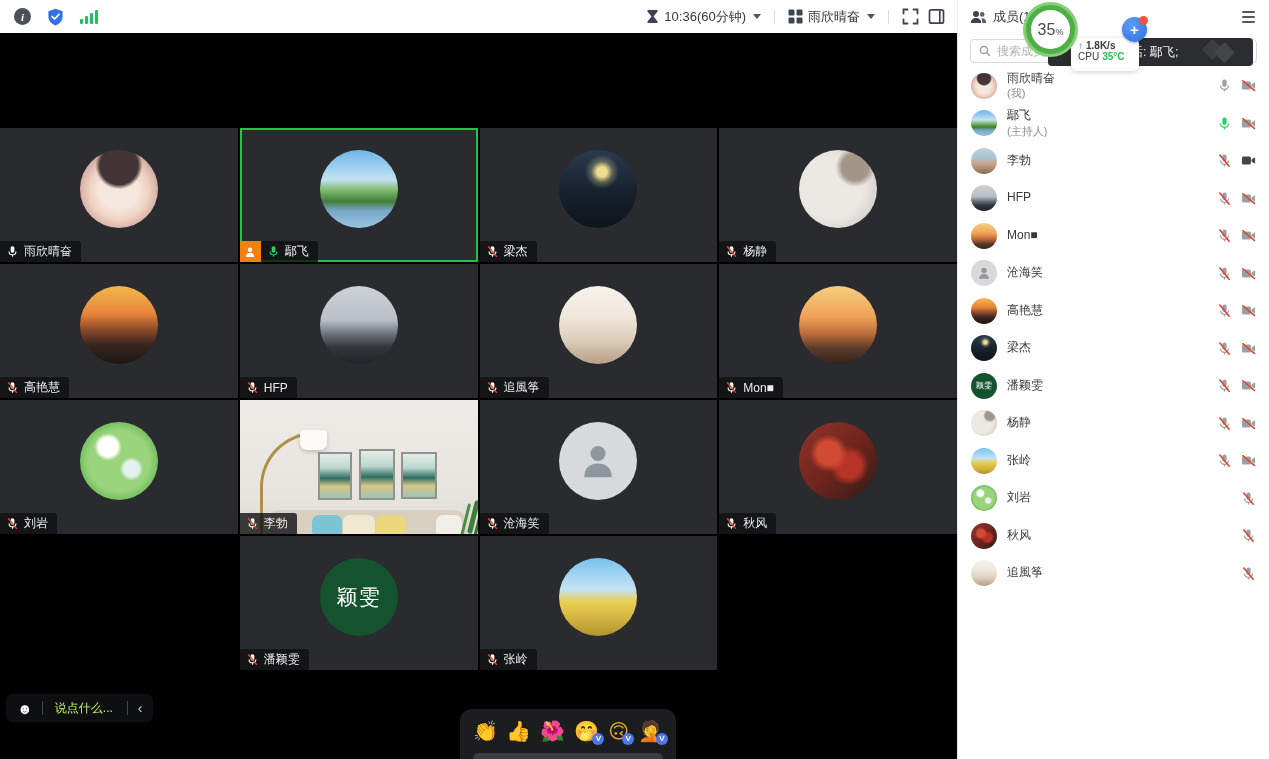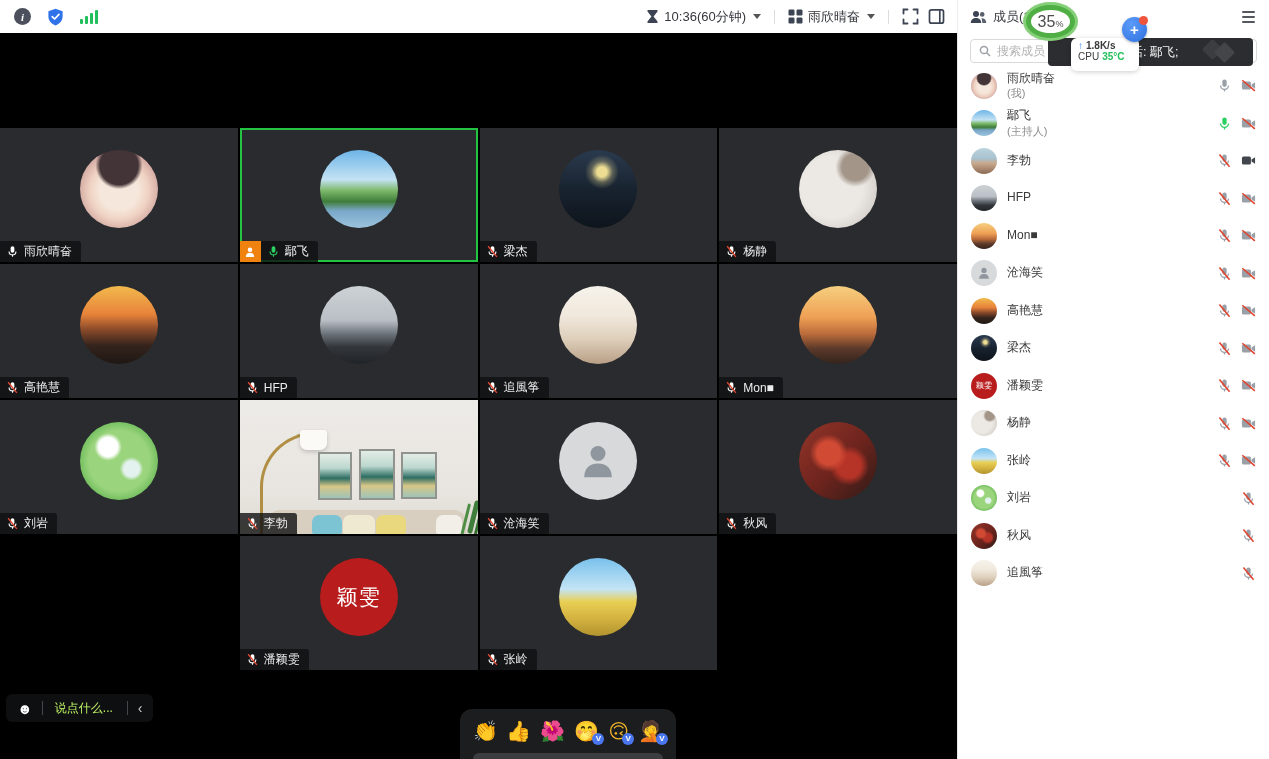--- a/index.html
+++ b/index.html
@@ -42,21 +42,21 @@
   .av-night { background:radial-gradient(circle at 55% 28%, #ecdd92 0 7%, rgba(236,221,146,0.3) 15%, transparent 24%), linear-gradient(180deg,#2a3a4e 0%,#17212d 55%,#0d141c 100%); }
   .av-cat { background:radial-gradient(circle at 72% 22%, #a39689 0 16%, transparent 24%), radial-gradient(circle at 42% 48%, #ece9e5 0 50%, #dcd7d2 70%, #beb8b2 100%); }
   .av-sunsetmtn { background:linear-gradient(180deg,#f2b94d 0%,#e8833a 36%,#8a4a2a 56%,#35241d 76%,#1f1713 100%); }
   .av-rock { background:linear-gradient(180deg,#cdd2d6 0%,#b9bfc5 44%,#6a7077 62%,#33373c 78%,#202327 100%); }
   .av-wedding { background:linear-gradient(180deg,#f6f2eb 0%,#f0e8dc 38%,#decfbb 68%,#b89f86 100%); }
   .av-beach { background:linear-gradient(180deg,#f6cf7f 0%,#efa055 40%,#b96a3a 62%,#5c3a2a 80%,#33231c 100%); }
   .av-greencartoon { background:radial-gradient(circle at 36% 32%, #ffffff 0 13%, transparent 19%), radial-gradient(circle at 66% 60%, #e4f2ef 0 11%, transparent 17%), radial-gradient(circle at 50% 50%, #9ad47c 0 55%, #5cb24e 82%, #3f9a42 100%); }
   .av-autumn { background:radial-gradient(circle at 38% 40%, #d14a34 0 17%, transparent 28%), radial-gradient(circle at 64% 56%, #b63327 0 18%, transparent 30%), linear-gradient(135deg,#93352a 0%,#6e241d 52%,#2f1b17 100%); }
   .av-sunflower { background:linear-gradient(180deg,#79c1ec 0%,#c3e4f5 40%,#e9cf54 56%,#d3b23f 78%,#b2942f 100%); }
   .av-portrait { background:linear-gradient(180deg,#bcd3de 0%,#a8c2cf 40%,#caa98e 58%,#8a6a52 100%); }
-  .av-bluetext { background:#b91c1c; }
+  .av-bluetext { background:#14532d; }
   .av-default { background:#d7d9db; }
 
   
   .scene { position:absolute; inset:0; background:linear-gradient(180deg,#edebe7 0%,#e8e5e0 70%,#ddd8d0 100%); overflow:hidden; }
   .scene .frame { position:absolute; border:2px solid #90938e; background:linear-gradient(180deg,#e3ece6 0%,#bcd8cf 32%,#2e6e63 55%,#d8c787 74%,#9fc4b8 100%); }
   .scene .pole { position:absolute; left:20px; top:32px; width:60px; height:110px; border-left:3px solid #b08f45; border-top:3px solid #b08f45; border-top-left-radius:55px; }
   .scene .shade { position:absolute; left:60px; top:30px; width:27px; height:20px; background:#fbfaf7; border-radius:3px 3px 7px 7px; box-shadow:0 2px 4px rgba(0,0,0,.18); }
   .scene .couch { position:absolute; left:28px; right:12px; bottom:0; height:24px; background:#d9cfc1; border-radius:12px 12px 0 0; }
   .scene .pillow { position:absolute; bottom:0; height:19px; border-radius:7px 7px 2px 2px; }
   .scene .plant { position:absolute; right:2px; bottom:0; width:5px; height:34px; background:#3f7d3a; border-radius:3px; transform:rotate(14deg); box-shadow:-7px 4px 0 -1px #4c8f44, 6px 6px 0 -1px #356e31; }
@@ -70,21 +70,21 @@
   .mlist { margin-top:4px; }
   .mrow { height:37.5px; display:flex; align-items:center; padding:0 13px; cursor:pointer; }
   .mavatar { width:26px; height:26px; border-radius:50%; margin-right:10px; flex:none; display:flex; align-items:center; justify-content:center; overflow:hidden; }
   .mavatar.bluetext { color:#fff; font-size:8px; }
   .mtext { line-height:1.3; }
   .mname { font-size:12px; color:#3a3a3a; }
   .msub { font-size:11px; color:#8b8b8b; }
   .micons { margin-left:auto; display:flex; gap:9px; align-items:center; }
 
   
-  .badge35 { position:absolute; left:1026px; top:5px; width:49px; height:33px; border-radius:50%;
+  .badge35 { position:absolute; left:1026px; top:5px; width:49px; height:49px; border-radius:50%;
     background:#fff; border:5px solid #4fae44; box-shadow:0 0 0 3px #84cf78, 0 1px 4px rgba(0,0,0,.25);
     display:flex; align-items:center; justify-content:center; z-index:10; color:#4d4d4d; cursor:pointer; }
   .badge35 .pct { font-size:16px; }
   .badge35 .pctsign { font-size:9px; margin-top:4px; }
   .netpill { position:absolute; left:1071px; top:38px; width:68px; height:33px; background:#fff; border-radius:6px;
     box-shadow:0 1px 5px rgba(0,0,0,.2); z-index:9; padding:2px 7px; font-size:10px; color:#3a3a3a; }
   .netpill .r1 { display:flex; align-items:center; gap:3px; font-weight:bold; }
   .netpill .up { color:#3b82f6; font-size:10px; }
   .netpill .r2 { display:flex; gap:3px; }
   .netpill .temp { color:#21c05c; font-weight:bold; }

